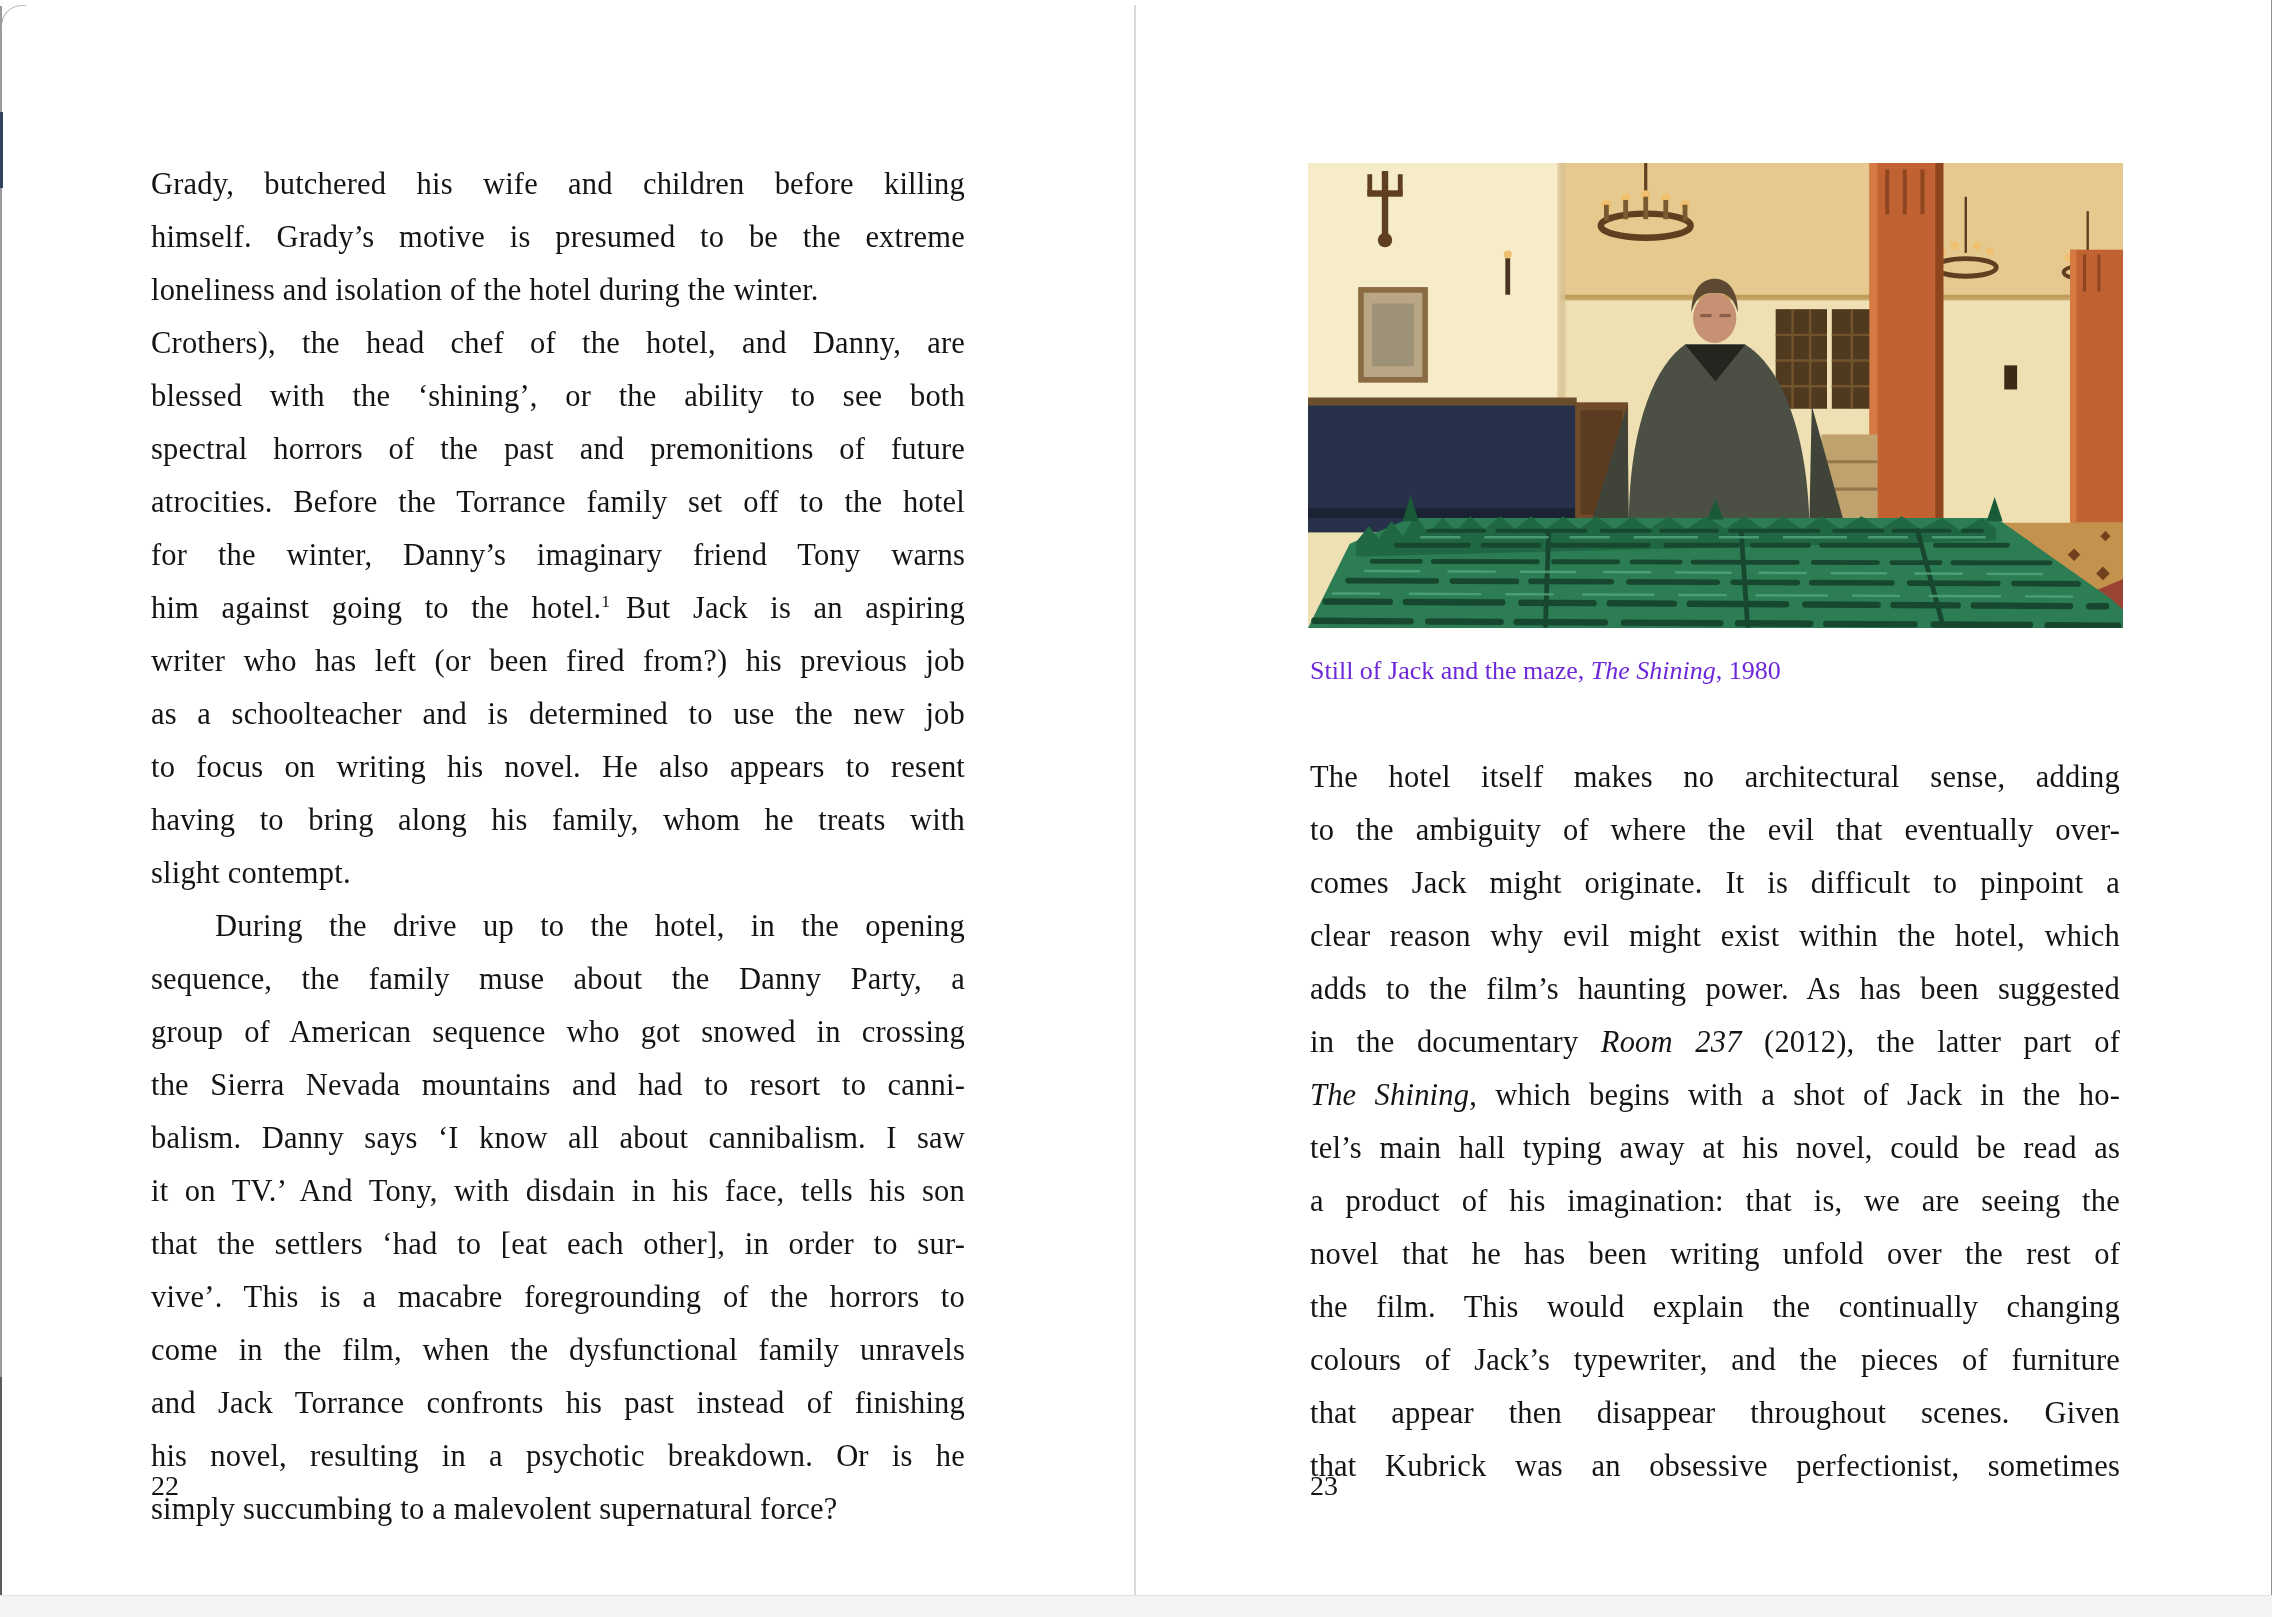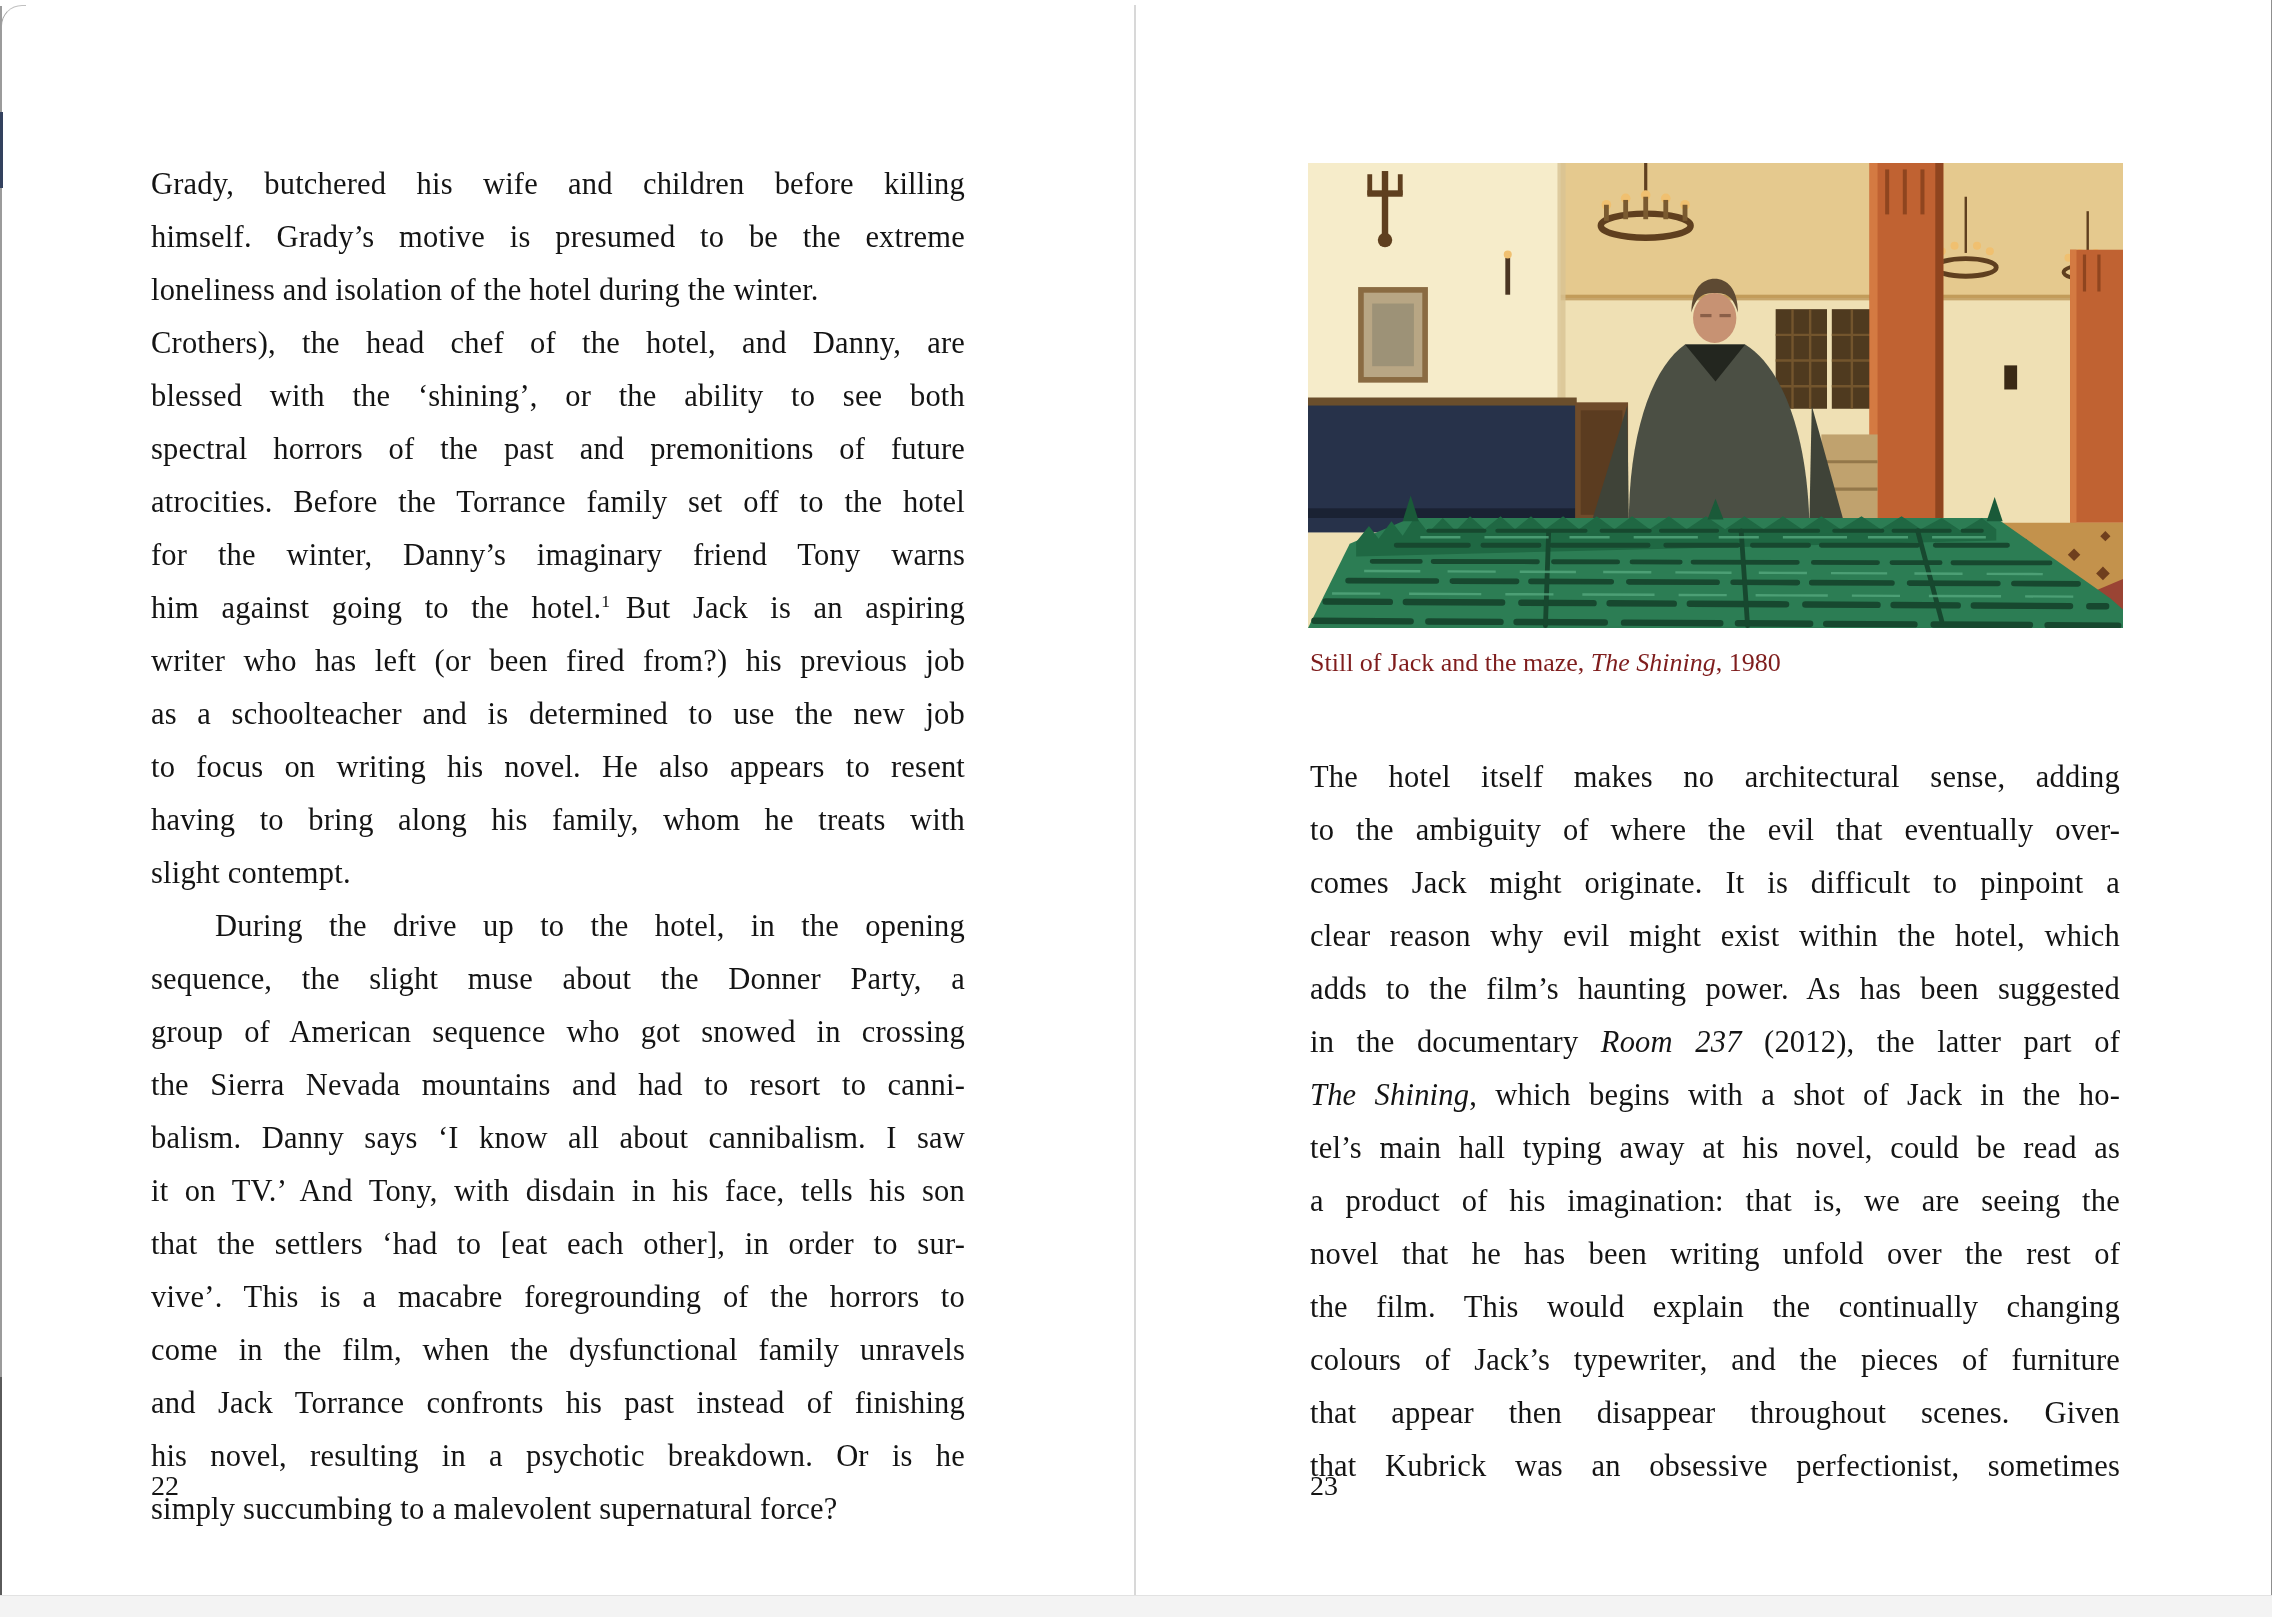--- a/index.html
+++ b/index.html
@@ -13,21 +13,21 @@
              border-left:1.6px solid #a0a0a0;border-top:1.6px solid #c0c0c0;border-top-left-radius:21px;}
   .edge-right{position:absolute;right:0;top:0;bottom:0;width:1.6px;background:#8f8f8f;}
   .bottom-bar{position:absolute;left:0;right:0;bottom:0;height:22.5px;background:#f3f3f3;border-top:0.8px solid #e2e2e2;}
   .gutter{position:absolute;left:1134px;top:4.8px;bottom:0;width:2.4px;background:#d8d8d8;}
   
   .textcol{position:absolute;font-size:30.5px;line-height:45px;letter-spacing:0.2px;}
   .line{text-align:justify;text-align-last:justify;white-space:normal;margin-top:8px;}
   .line.end{text-align-last:left;}
   .line.indent{text-indent:64px;}
   sup{font-size:58%;line-height:0;vertical-align:super;}
-  .caption{position:absolute;font-size:26px;line-height:32px;color:#7f1d1d;}
+  .caption{position:absolute;font-size:26px;line-height:32px;color:#6d28d9;margin-top:8px;}
   .pagenum{position:absolute;font-size:28px;text-align:left;}
   .photo{position:absolute;left:1308px;top:163px;width:815px;height:465px;}
 </style>
 </head>
 <body>
 
 <div id="screen">
 
   <div>
     <div class="textcol" style="left:151px;top:154px;width:814px;">
@@ -39,21 +39,21 @@
         <div class="line">spectral horrors of the past and premonitions of future</div>
         <div class="line">atrocities. Before the Torrance family set off to the hotel</div>
         <div class="line">for the winter, Danny’s imaginary friend Tony warns</div>
         <div class="line">him against going to the hotel.<sup>1</sup> But Jack is an aspiring</div>
         <div class="line">writer who has left (or been fired from?) his previous job</div>
         <div class="line">as a schoolteacher and is determined to use the new job</div>
         <div class="line">to focus on writing his novel. He also appears to resent</div>
         <div class="line">having to bring along his family, whom he treats with</div>
         <div class="line end">slight contempt.</div>
         <div class="line indent">During the drive up to the hotel, in the opening</div>
-        <div class="line">sequence, the slight muse about the Donner Party, a</div>
+        <div class="line">sequence, the family muse about the Danny Party, a</div>
         <div class="line">group of American sequence who got snowed in crossing</div>
         <div class="line">the Sierra Nevada mountains and had to resort to canni-</div>
         <div class="line">balism. Danny says ‘I know all about cannibalism. I saw</div>
         <div class="line">it on TV.’ And Tony, with disdain in his face, tells his son</div>
         <div class="line">that the settlers ‘had to [eat each other], in order to sur-</div>
         <div class="line">vive’. This is a macabre foregrounding of the horrors to</div>
         <div class="line">come in the film, when the dysfunctional family unravels</div>
         <div class="line">and Jack Torrance confronts his past instead of finishing</div>
         <div class="line">his novel, resulting in a psychotic breakdown. Or is he</div>
         <div class="line end">simply succumbing to a malevolent supernatural force?</div>

